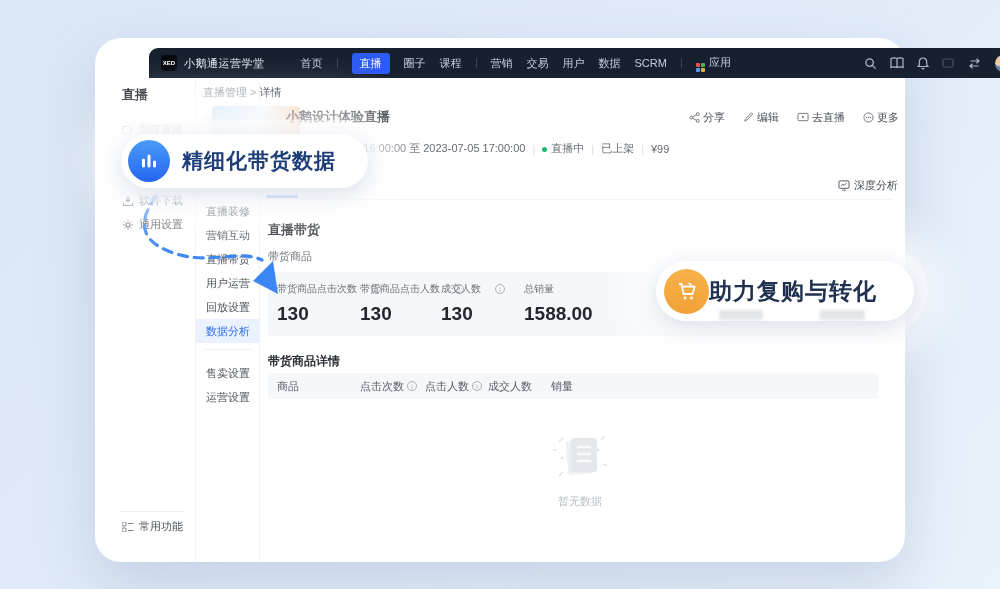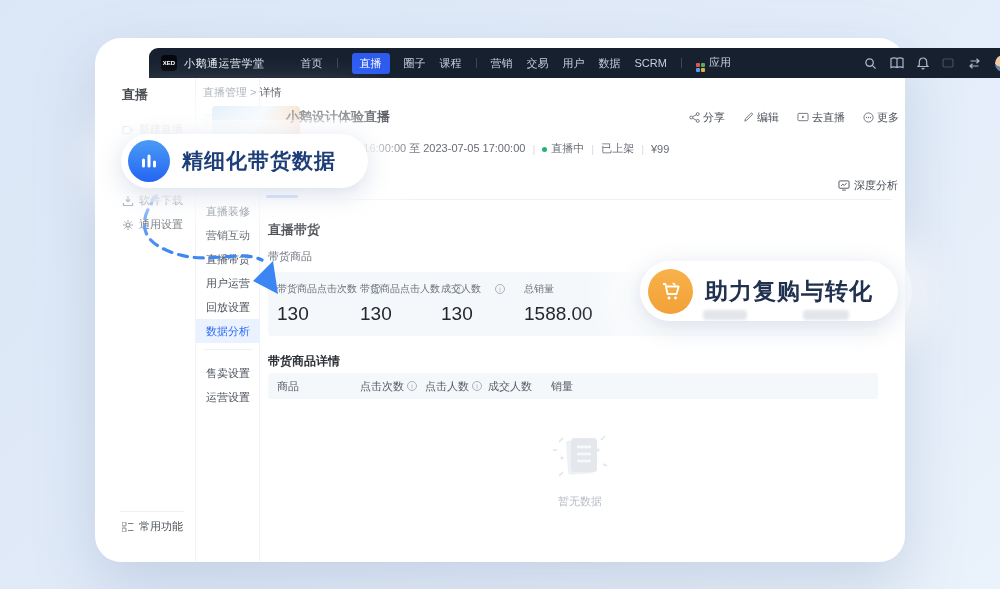--- a/index.html
+++ b/index.html
@@ -76,38 +76,38 @@
 
   .sec-title { position:absolute; left:268px; top:221px; font-size:13px; font-weight:bold; color:#2b2f36; }
   .goods-label { position:absolute; left:268px; top:249px; font-size:11px; color:#6d737b; }
   .export-btn { position:absolute; left:850px; top:242px; width:38px; height:24px; border:1px solid #d9dde4;
                 border-radius:4px; font-size:10px; color:#4c525b; display:flex; align-items:center;
                 justify-content:center; background:#fff; cursor:pointer; z-index:1;margin-top:23px; }
 
   .stats-panel { position:absolute; left:268px; top:272px; width:610px; height:64px; background:#f5f8fb; border-radius:4px; }
   .stat { position:absolute; top:10px; }
   .stat .lbl { font-size:10px; color:#6d737b; display:flex; align-items:center; gap:14px; white-space:nowrap; }
-  .stat .val { margin-top:7px; font-size:19px; font-weight:normal; color:#23272e; }
+  .stat .val { margin-top:7px; font-size:19px; font-weight:bold; color:#23272e; }
   .info-i { width:10px; height:10px; border:1px solid #aab1ba; border-radius:50%; display:inline-flex;
             align-items:center; justify-content:center; font-size:7px; color:#aab1ba; flex:none; }
   .info-i::before { content:"i"; }
 
   .tbl-title { position:absolute; left:268px; top:353px; font-size:12px; font-weight:bold; color:#2b2f36; }
   .tbl-head { position:absolute; left:268px; top:373px; width:610px; height:26px; background:#f5f8fb; border-radius:3px; }
   .th { position:absolute; top:0; height:26px; display:flex; align-items:center; gap:3px; font-size:11px; color:#565b63; white-space:nowrap; }
 
   .empty { position:absolute; left:520px; top:428px; width:120px; text-align:center; }
   .empty-text { margin-top:6px; font-size:11px; color:#b9bec6; }
 
   
   .bubble { position:absolute; background:#fff; display:flex; align-items:center;
             box-shadow:0 6px 24px rgba(130,150,185,.30), 0 0 0 14px rgba(255,255,255,.45), 0 0 46px 26px rgba(255,255,255,.9);
             z-index:7; }
   .bubble1 { left:121px; top:134px; width:247px; height:54px; border-radius:27px; padding-left:7px; gap:12px; }
-  .bubble2 { left:640px; top:261px; width:258px; height:60px; border-radius:30px; padding-left:8px; gap:12px; }
+  .bubble2 { left:656px; top:261px; width:258px; height:60px; border-radius:30px; padding-left:8px; }
   .bubble-circle { border-radius:50%; display:flex; align-items:center; justify-content:center; flex:none; }
   .bc-blue { width:42px; height:42px; background:linear-gradient(180deg,#4b9bf8,#2465f0); }
   .bc-orange { width:45px; height:45px; background:linear-gradient(180deg,#f8b14a,#f2a138); }
   .bubble-text { font-size:21px; font-weight:bold; color:#1d3e78; letter-spacing:1px; white-space:nowrap; }
   .bubble2 .bubble-text { font-size:23px; color:#20304f; }
   .blur-block { position:absolute; height:10px; background:#d9dde3; border-radius:3px; filter:blur(1.5px); opacity:.75; }
 
   .arrow-svg { position:absolute; left:120px; top:190px; z-index:6; }
 
   

